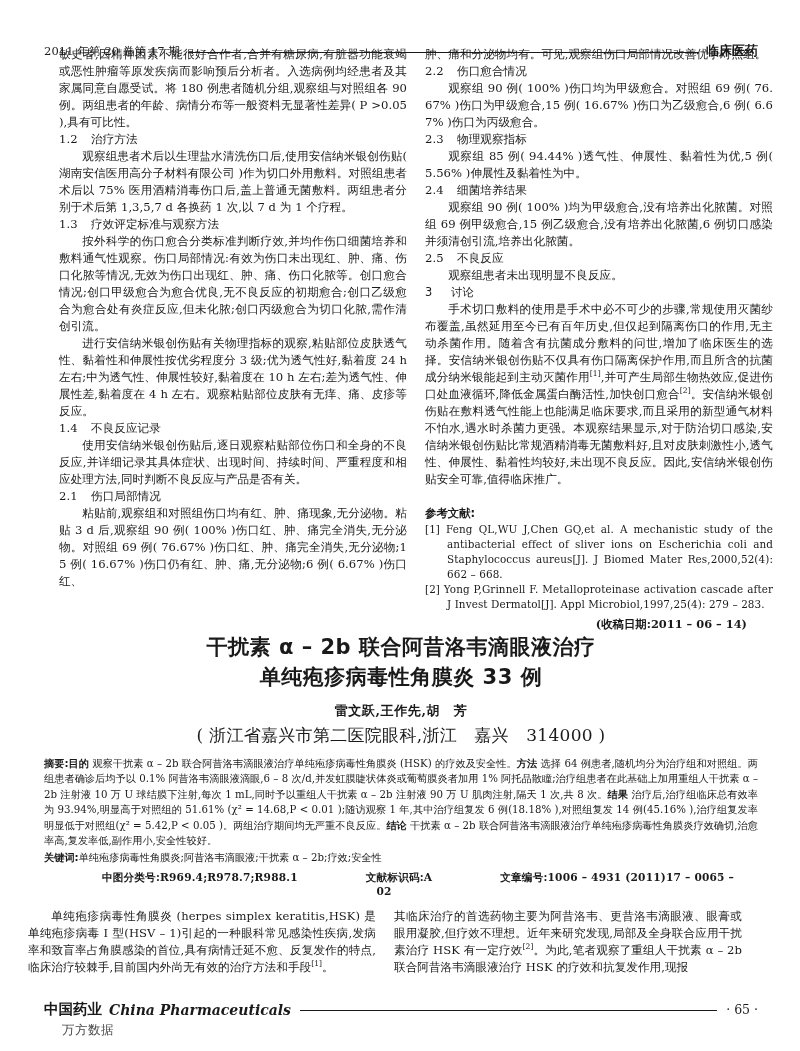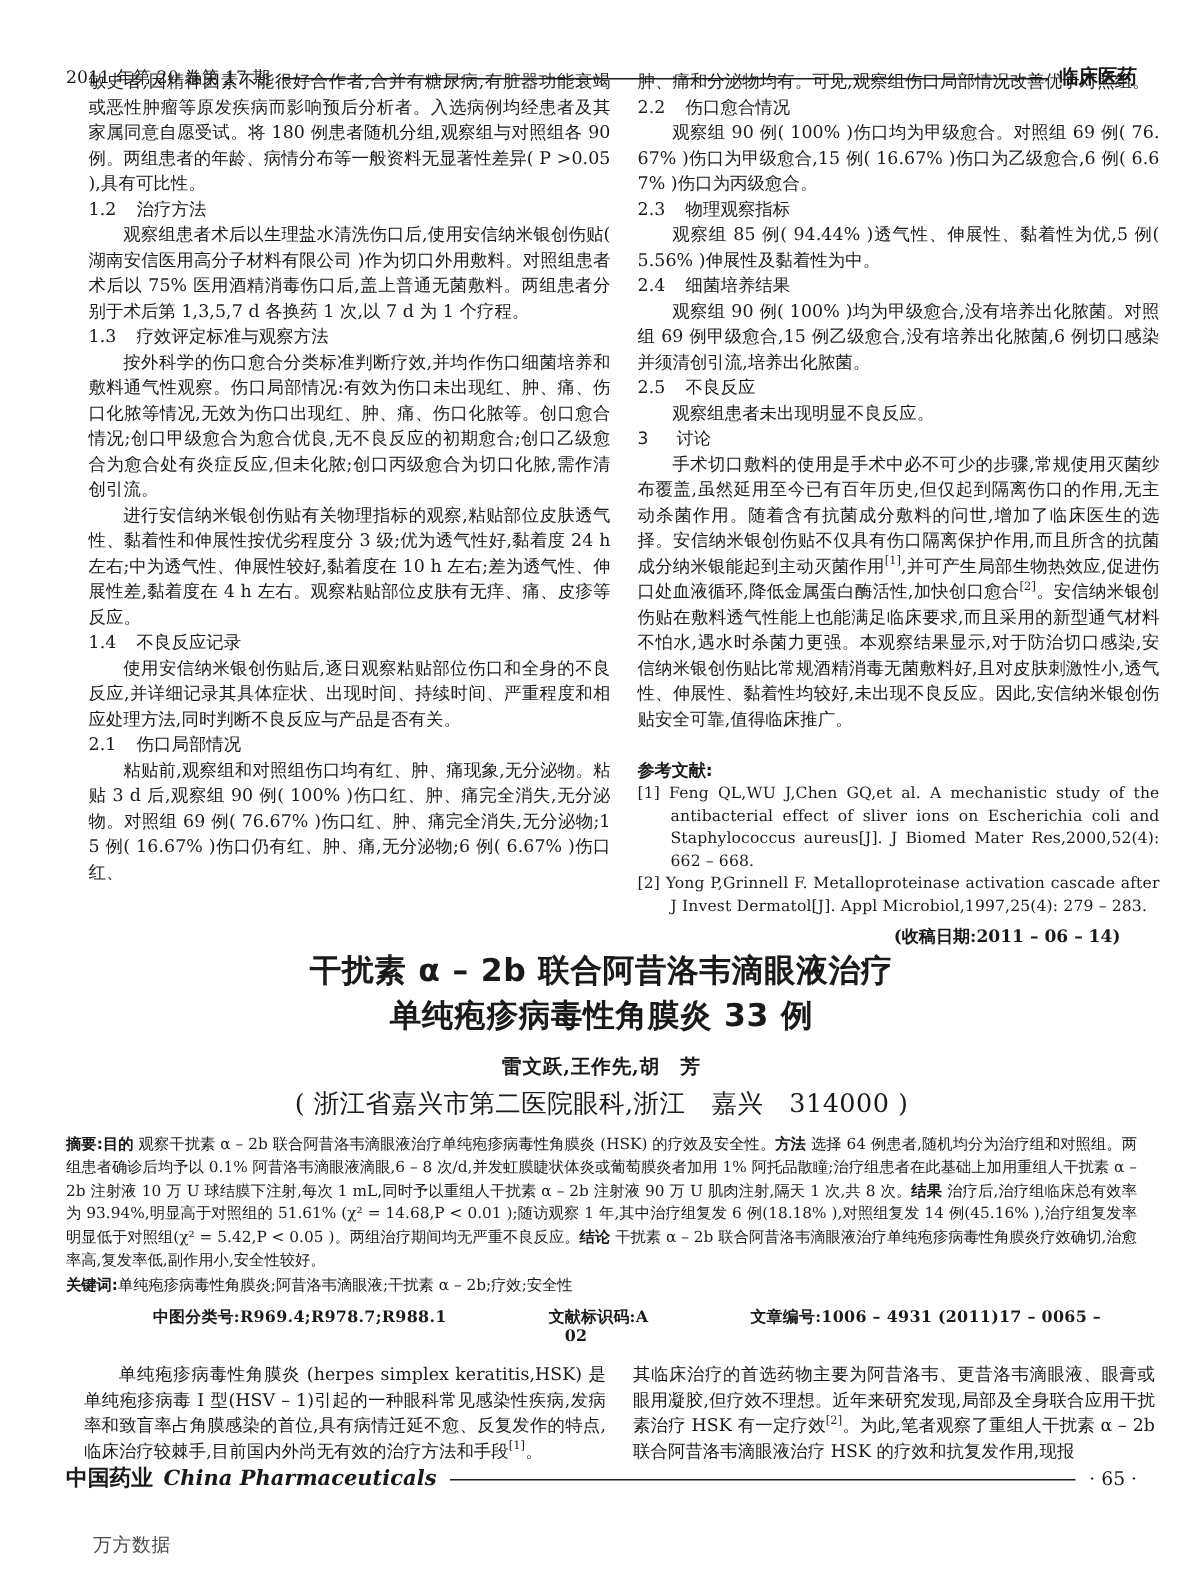--- a/index.html
+++ b/index.html
@@ -174,33 +174,33 @@
     font-size: 10.6px;
     text-align: center;
     letter-spacing: 0.2px;
     font-weight: bold;
   }
   .clsline span.seg { margin: 0 34px; }
 
   
   .cols2 {
     position: absolute;
-    left: 56px;
+    left: 28px;
     top: 908px;
     width: 714px;
     display: flex;
     gap: 18px;
   }
   .cols2 .col { width: 348px; }
 
   
   .footer {
     position: absolute;
     left: 44px;
-    top: 976px;
+    top: 1000px;
     width: 714px;
     display: flex;
     align-items: center;
   }
   .foot-journal-cn {
     font-size: 14.5px;
     font-weight: bold;
     font-family: "DejaVu Sans", "Liberation Sans", sans-serif;
     white-space: nowrap;
   }

